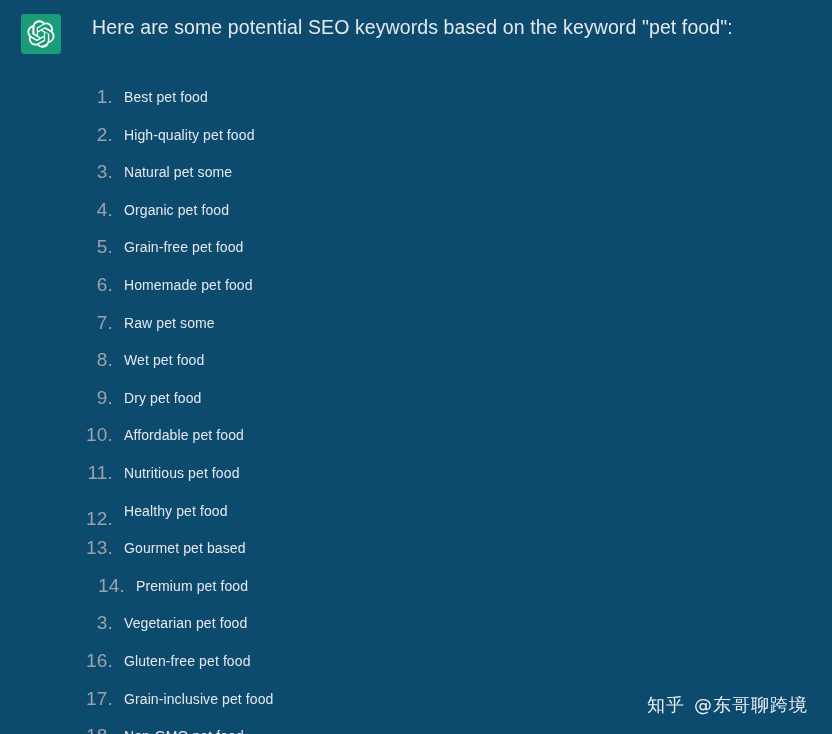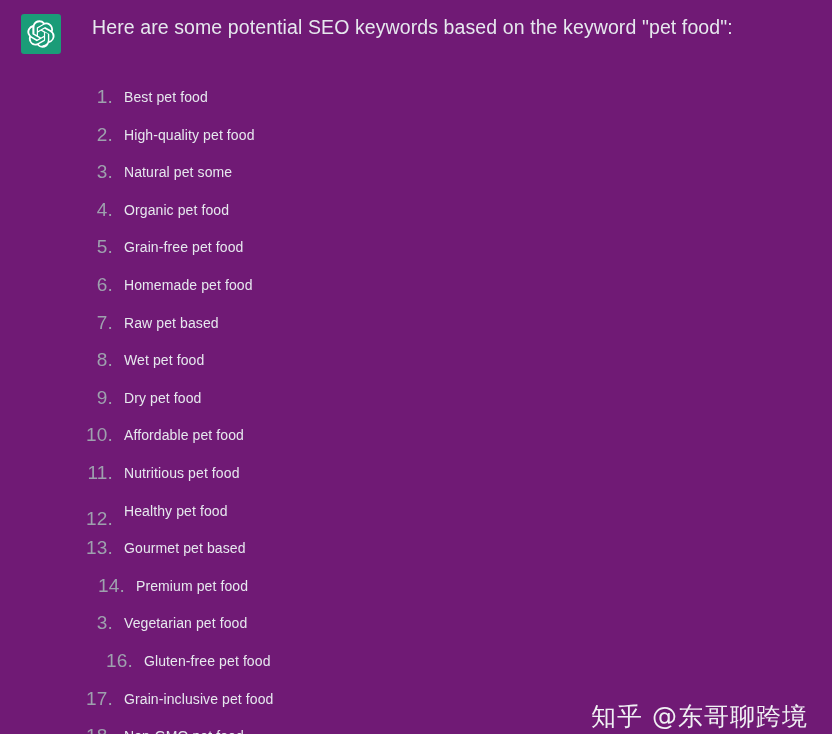--- a/index.html
+++ b/index.html
@@ -97,34 +97,34 @@
     font-size: 14px;
     line-height: 26px;
     letter-spacing: .1px;
     white-space: nowrap;
   }
 
   
   .watermark {
     position: absolute;
     right: 24px;
-    bottom: 2px;
+    bottom: 14px;
     color: #f0f1f4;
-    font-size: 25px;
+    font-size: 18px;
     line-height: 30px;
     letter-spacing: 1px;
     white-space: nowrap;
     font-family: "DejaVu Sans", "Liberation Sans", sans-serif;
   }
   .wm-sep { display: inline-block; width: 9px; }
 </style>
 </head>
 <body>
 
-<div id="screen" style="background: #701a75;">
+<div id="screen" style="background: #0c4a6e;">
 
   <div class="message">
 
     <div class="avatar" style="background: rgb(26, 156, 120);">
       <svg width="28" height="28" viewBox="0 0 41 41" aria-hidden="true">
         <path fill="#ffffff" d="M37.532 16.87a9.963 9.963 0 0 0-.856-8.184 10.078 10.078 0 0 0-10.855-4.835A9.965 9.965 0 0 0 18.306.5a10.079 10.079 0 0 0-9.614 6.977 9.967 9.967 0 0 0-6.664 4.834 10.08 10.08 0 0 0 1.24 11.817 9.965 9.965 0 0 0 .856 8.185 10.079 10.079 0 0 0 10.855 4.835 9.965 9.965 0 0 0 7.516 3.35 10.078 10.078 0 0 0 9.617-6.981 9.967 9.967 0 0 0 6.663-4.834 10.079 10.079 0 0 0-1.243-11.813ZM22.498 37.886a7.474 7.474 0 0 1-4.799-1.735c.06-.33.144-.66.228-.98l7.957-4.593a1.294 1.294 0 0 0 .654-1.132V18.16l3.366 1.944a.12.12 0 0 1 .67.095v9.282a7.5 7.5 0 0 1-7.473 7.406Zm-16.072-6.86a7.465 7.465 0 0 1-.893-5.007c.06.036.167.102.24.144l7.958 4.593a1.294 1.294 0 0 0 1.308 0l9.714-5.607v3.89a.12.12 0 0 1-.48.103l-8.051 4.648a7.499 7.499 0 0 1-10.228-2.764ZM4.334 13.823a7.47 7.47 0 0 1 3.908-3.283c0 .072-.4.2-.4.287v9.187a1.294 1.294 0 0 0 .653 1.132l9.714 5.608-3.366 1.944a.12.12 0 0 1-.114.01L7.09 24.06a7.5 7.5 0 0 1-2.755-10.236Zm27.658 6.437-9.715-5.608 3.367-1.943a.12.12 0 0 1 .113-.01l8.04 4.64a7.492 7.492 0 0 1-1.156 13.513V21.39a1.292 1.292 0 0 0-.65-1.13Zm3.35-5.043c-.059-.037-.166-.102-.24-.145l-7.957-4.592a1.294 1.294 0 0 0-1.308 0l-9.713 5.607v-3.89a.12.12 0 0 1 .048-.103l8.04-4.637a7.498 7.498 0 0 1 11.13 7.76Zm-21.05 6.929-3.367-1.944a.12.12 0 0 1-.065-.095v-9.283a7.497 7.497 0 0 1 12.293-5.756 6.94 6.94 0 0 0-.228.978l-7.958 4.593a1.294 1.294 0 0 0-.654 1.132l-.02 10.375Zm1.83-3.942 4.326-2.498 4.332 2.497v4.995l-4.327 2.498-4.331-2.498v-4.994Z"></path>
       </svg>
     </div>
 
     <div class="msg-body">
@@ -153,21 +153,21 @@
       <li class="kw-item">
         <span class="kw-num" style="color: rgb(158, 161, 174);">5.</span>
         <span class="kw-text" style="color: rgb(230, 232, 238);">Grain-free pet food</span>
       </li>
       <li class="kw-item">
         <span class="kw-num" style="color: rgb(158, 161, 174);">6.</span>
         <span class="kw-text" style="color: rgb(230, 232, 238);">Homemade pet food</span>
       </li>
       <li class="kw-item">
         <span class="kw-num" style="color: rgb(158, 161, 174);">7.</span>
-        <span class="kw-text" style="color: rgb(230, 232, 238);">Raw pet based</span>
+        <span class="kw-text" style="color: rgb(230, 232, 238);">Raw pet some</span>
       </li>
       <li class="kw-item">
         <span class="kw-num" style="color: rgb(158, 161, 174);">8.</span>
         <span class="kw-text" style="color: rgb(230, 232, 238);">Wet pet food</span>
       </li>
       <li class="kw-item">
         <span class="kw-num" style="color: rgb(158, 161, 174);">9.</span>
         <span class="kw-text" style="color: rgb(230, 232, 238);">Dry pet food</span>
       </li>
       <li class="kw-item">
@@ -188,21 +188,21 @@
       </li>
       <li class="kw-item">
         <span class="kw-num" style="color: rgb(158, 161, 174); padding-left: 12px;">14.</span>
         <span class="kw-text" style="color: rgb(230, 232, 238);">Premium pet food</span>
       </li>
       <li class="kw-item">
         <span class="kw-num" style="color: rgb(158, 161, 174);">3.</span>
         <span class="kw-text" style="color: rgb(230, 232, 238);">Vegetarian pet food</span>
       </li>
       <li class="kw-item">
-        <span class="kw-num" style="color: rgb(158, 161, 174); padding-left: 20px;">16.</span>
+        <span class="kw-num" style="color: rgb(158, 161, 174);">16.</span>
         <span class="kw-text" style="color: rgb(230, 232, 238);">Gluten-free pet food</span>
       </li>
       <li class="kw-item">
         <span class="kw-num" style="color: rgb(158, 161, 174);">17.</span>
         <span class="kw-text" style="color: rgb(230, 232, 238);">Grain-inclusive pet food</span>
       </li>
       <li class="kw-item">
         <span class="kw-num" style="color: rgb(158, 161, 174);">18.</span>
         <span class="kw-text" style="color: rgb(230, 232, 238);">Non-GMO pet food</span>
       </li>

